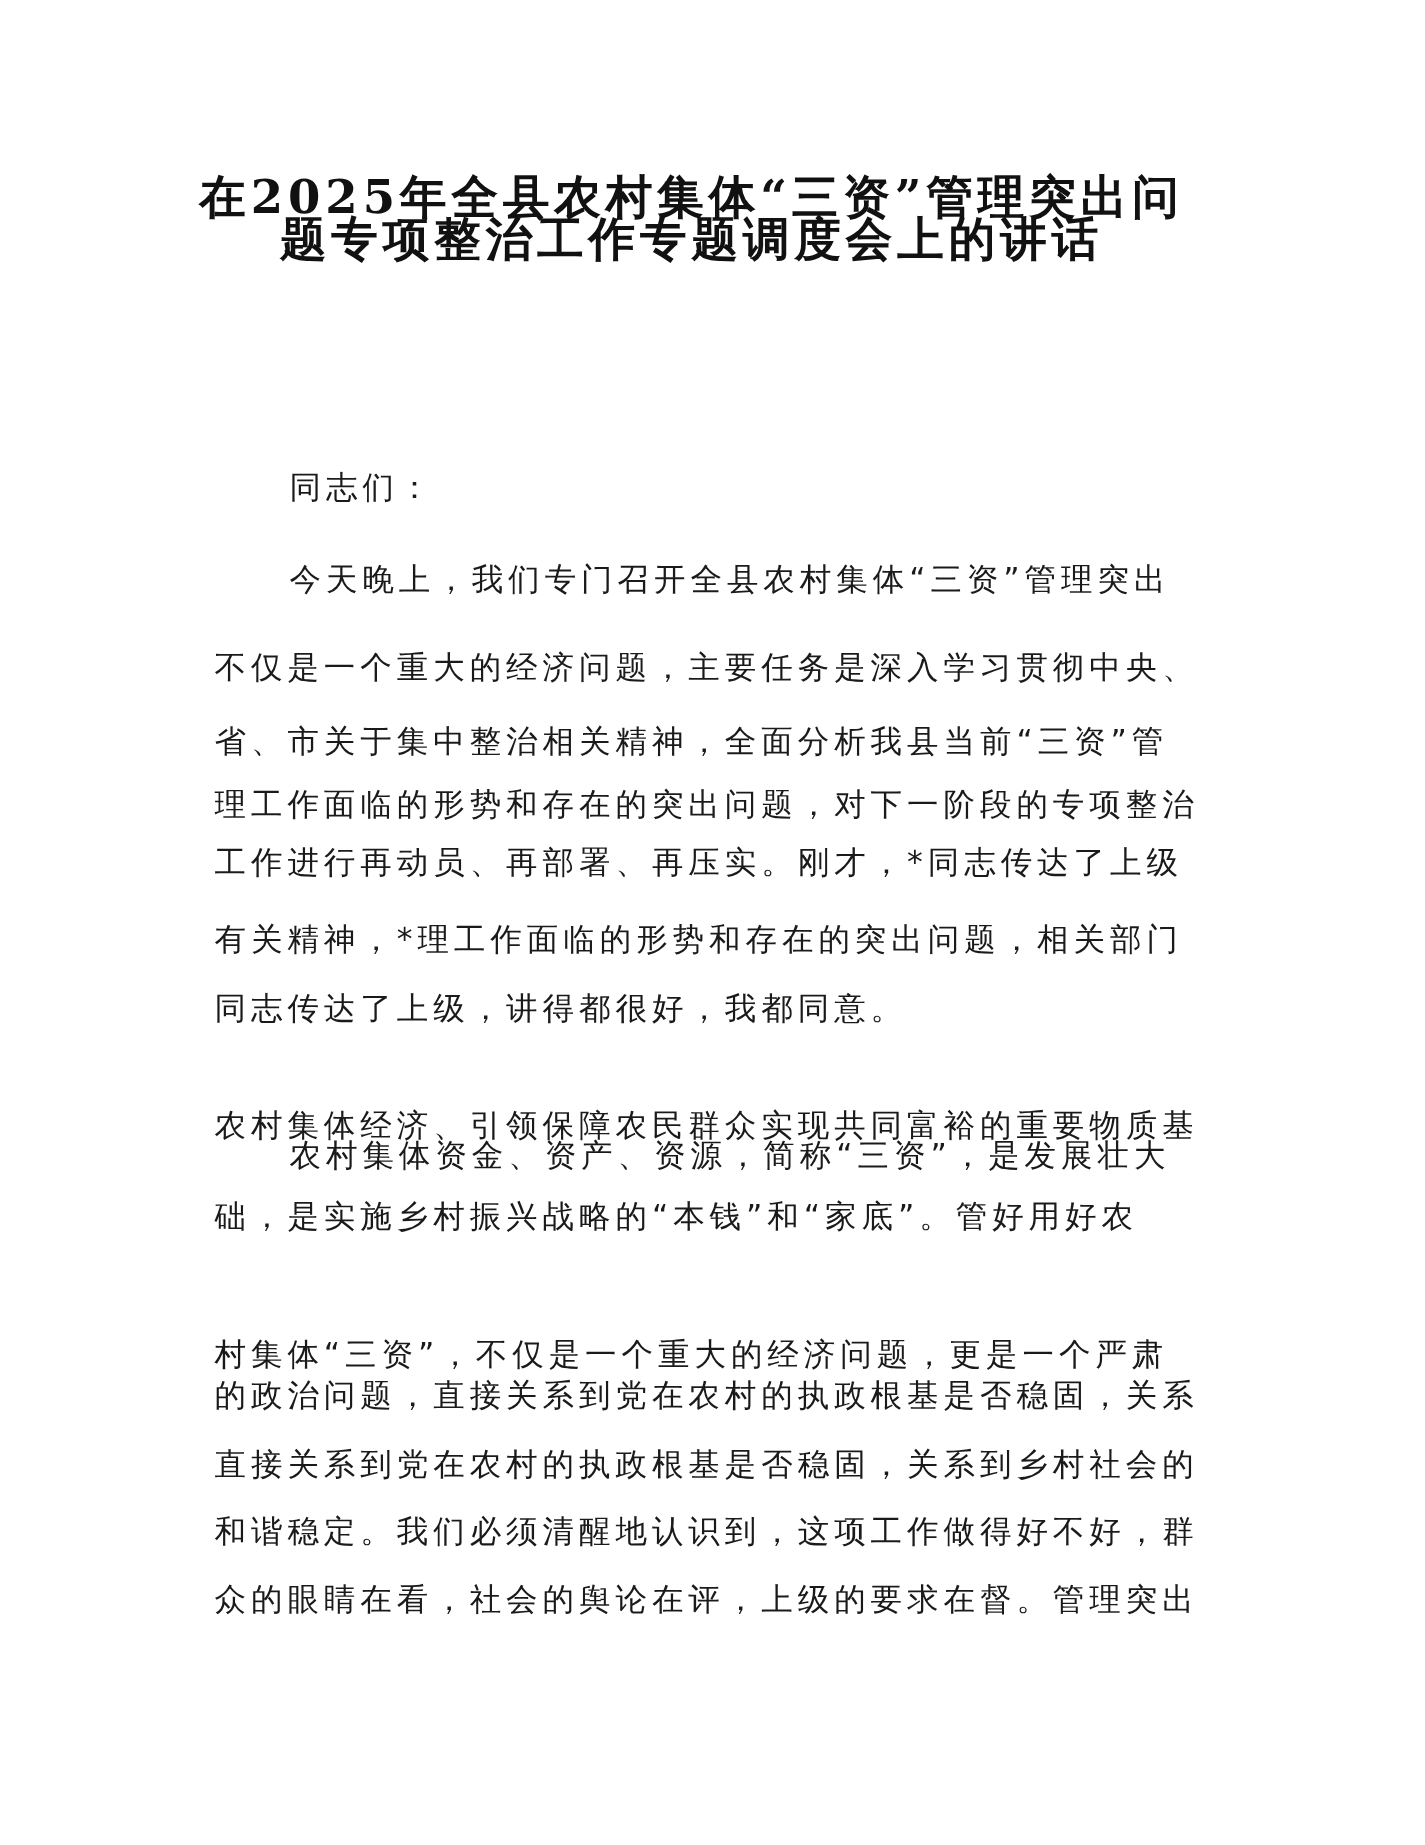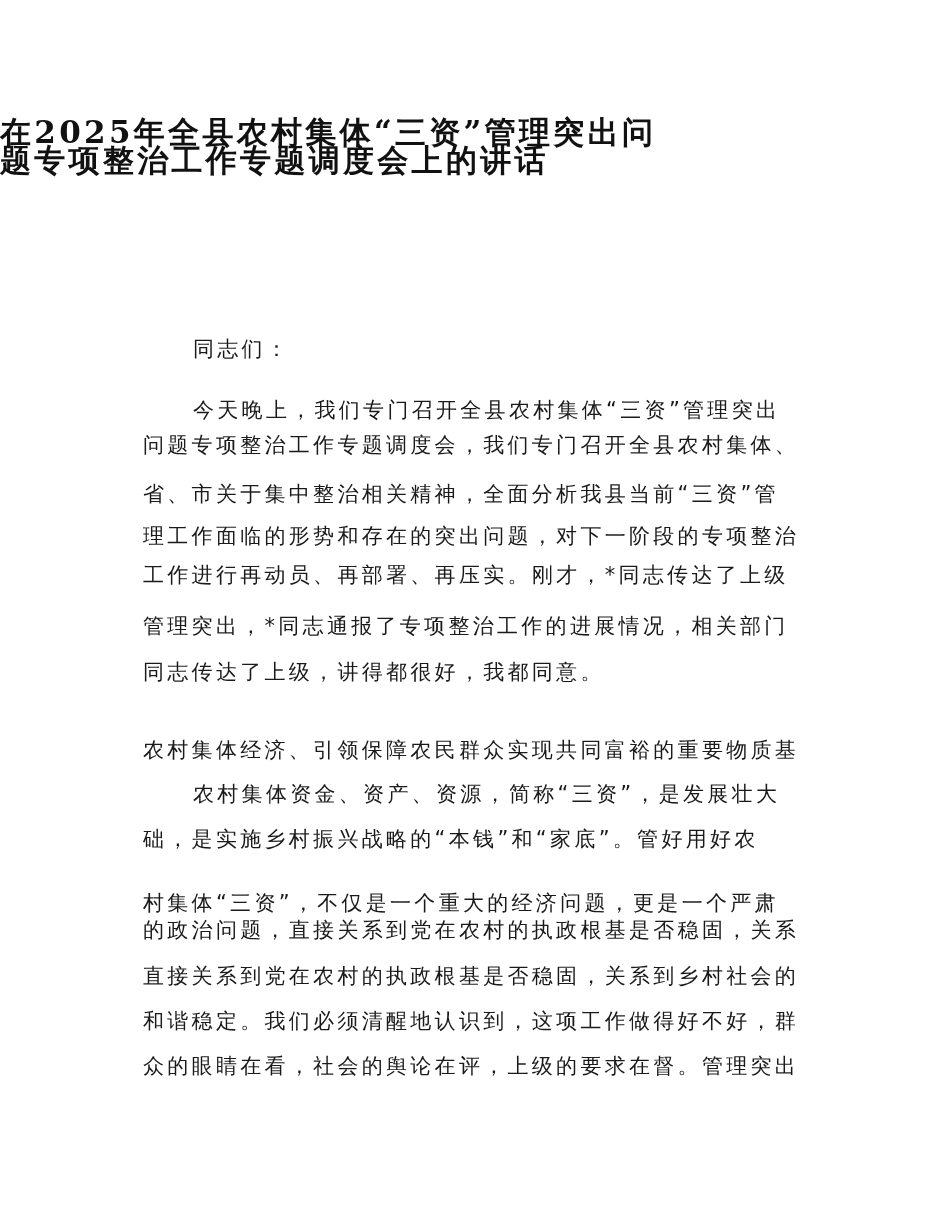--- a/index.html
+++ b/index.html
@@ -1,51 +1,51 @@
 <!DOCTYPE html>
 <html><head>
 <meta charset="utf-8">
 <style>
   html, body { margin:0; padding:0; background:#ffffff; }
   body { width:950px; height:1230px; position:relative; overflow:hidden; }
   .page { position:absolute; left:0; top:0; width:950px; height:1230px; background:#fff; }
-  .title { position:absolute; left:0; top:118px; width:922px; text-align:left;
+  .title { position:absolute; left:0; top:118px; width:922px; text-align:center;
     font-family:"DejaVu Serif", serif; font-weight:bold; font-size:31px; line-height:50px; color:#111; letter-spacing:0.5px; }
   .title .line { display:block; }
   .body { position:absolute; left:143px; top:0; width:680px;
     font-family:"DejaVu Sans", sans-serif; font-size:21px; color:#1a1a1a; }
   .line { position:absolute; left:0; white-space:nowrap; letter-spacing:3.3px; line-height:28px; }
-  .indent { left:50px;margin-top:24px; }
+  .indent { left:50px; }
 </style>
 </head>
 <body>
 
 <div class="page">
   <div class="title">
     <span class="line" style="position:static">在2025年全县农村集体“三资”管理突出问</span>
     <span class="line" style="position:static">题专项整治工作专题调度会上的讲话</span>
   </div>
 
   <div class="body">
     <div class="line indent" style="top:311px">同志们：</div>
 
     <div>
       <div class="line indent" style="top:372px">今天晚上，我们专门召开全县农村集体“三资”管理突出</div>
-      <div class="line" style="top:431px">问题专项整治工作专题调度会，我们专门召开全县农村集体、</div>
+      <div class="line" style="top:431px">不仅是一个重大的经济问题，主要任务是深入学习贯彻中央、</div>
       <div class="line" style="top:480px">省、市关于集中整治相关精神，全面分析我县当前“三资”管</div>
       <div class="line" style="top:522px">理工作面临的形势和存在的突出问题，对下一阶段的专项整治</div>
       <div class="line" style="top:561px">工作进行再动员、再部署、再压实。刚才，*同志传达了上级</div>
-      <div class="line" style="top:612px">管理突出，*同志通报了专项整治工作的进展情况，相关部门</div>
+      <div class="line" style="top:612px">有关精神，*理工作面临的形势和存在的突出问题，相关部门</div>
       <div class="line" style="top:658px">同志传达了上级，讲得都很好，我都同意。</div>
     </div>
 
     <div>
       <div class="line indent" style="top:756px">农村集体资金、资产、资源，简称“三资”，是发展壮大</div>
       <div class="line" style="top:736px">农村集体经济、引领保障农民群众实现共同富裕的重要物质基</div>
-      <div class="line" style="top:825px">础，是实施乡村振兴战略的“本钱”和“家底”。管好用好农</div>
+      <div class="line" style="top:797px">础，是实施乡村振兴战略的“本钱”和“家底”。管好用好农</div>
       <div class="line" style="top:889px">村集体“三资”，不仅是一个重大的经济问题，更是一个严肃</div>
       <div class="line" style="top:916px">的政治问题，直接关系到党在农村的执政根基是否稳固，关系</div>
       <div class="line" style="top:962px">直接关系到党在农村的执政根基是否稳固，关系到乡村社会的</div>
       <div class="line" style="top:1007px">和谐稳定。我们必须清醒地认识到，这项工作做得好不好，群</div>
       <div class="line" style="top:1052px">众的眼睛在看，社会的舆论在评，上级的要求在督。管理突出</div>
     </div>
   </div>
 </div>
 
 </body></html>

